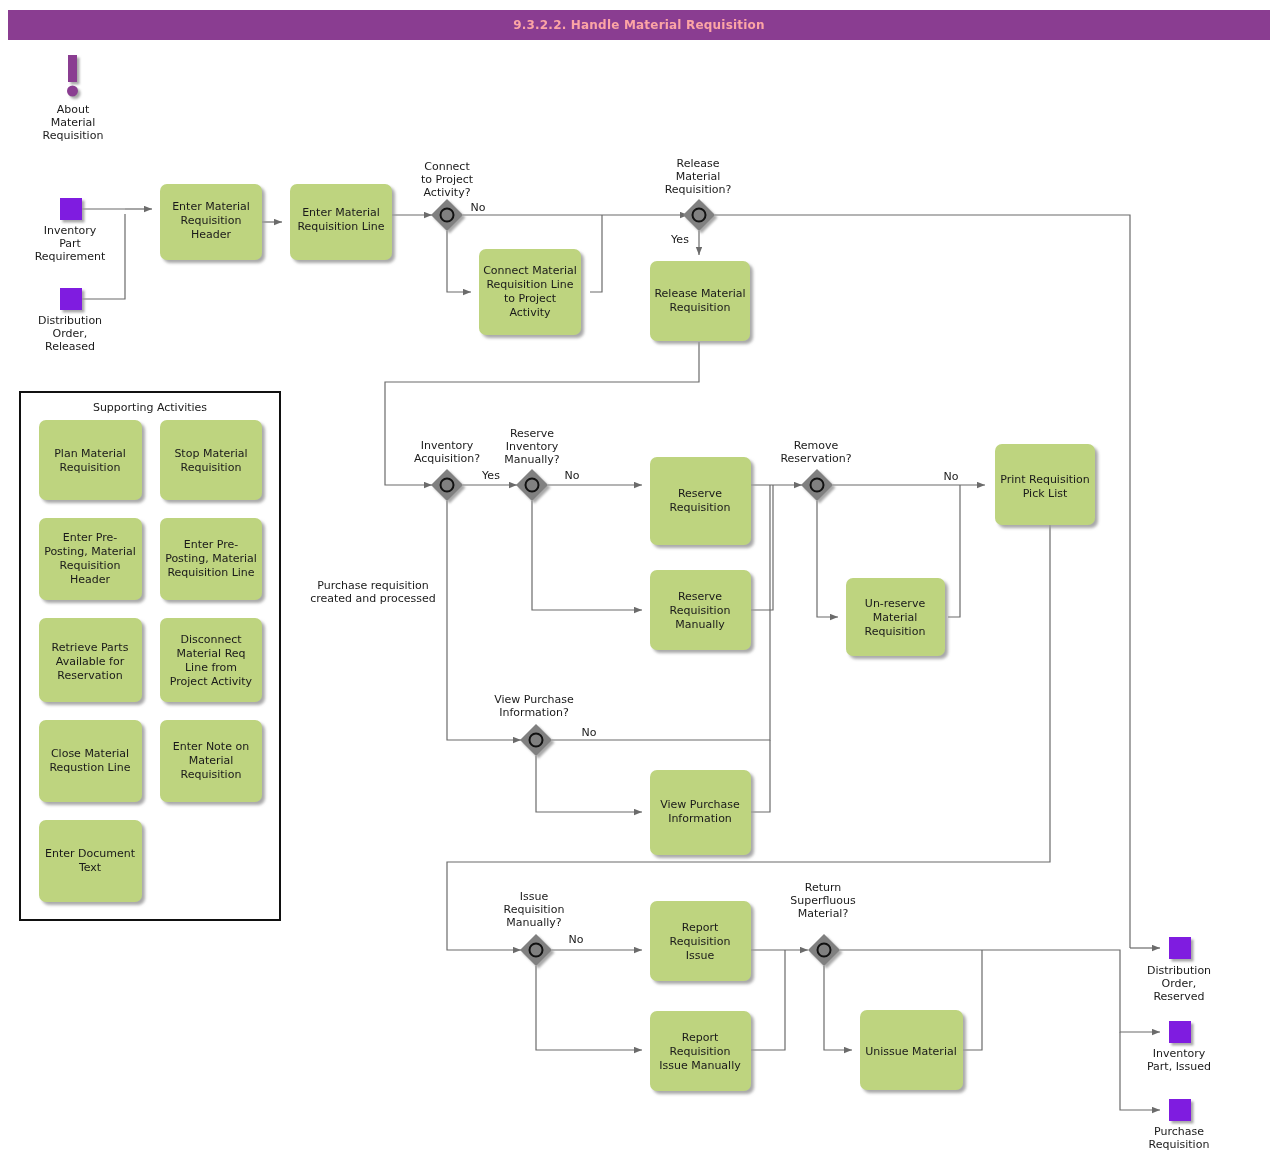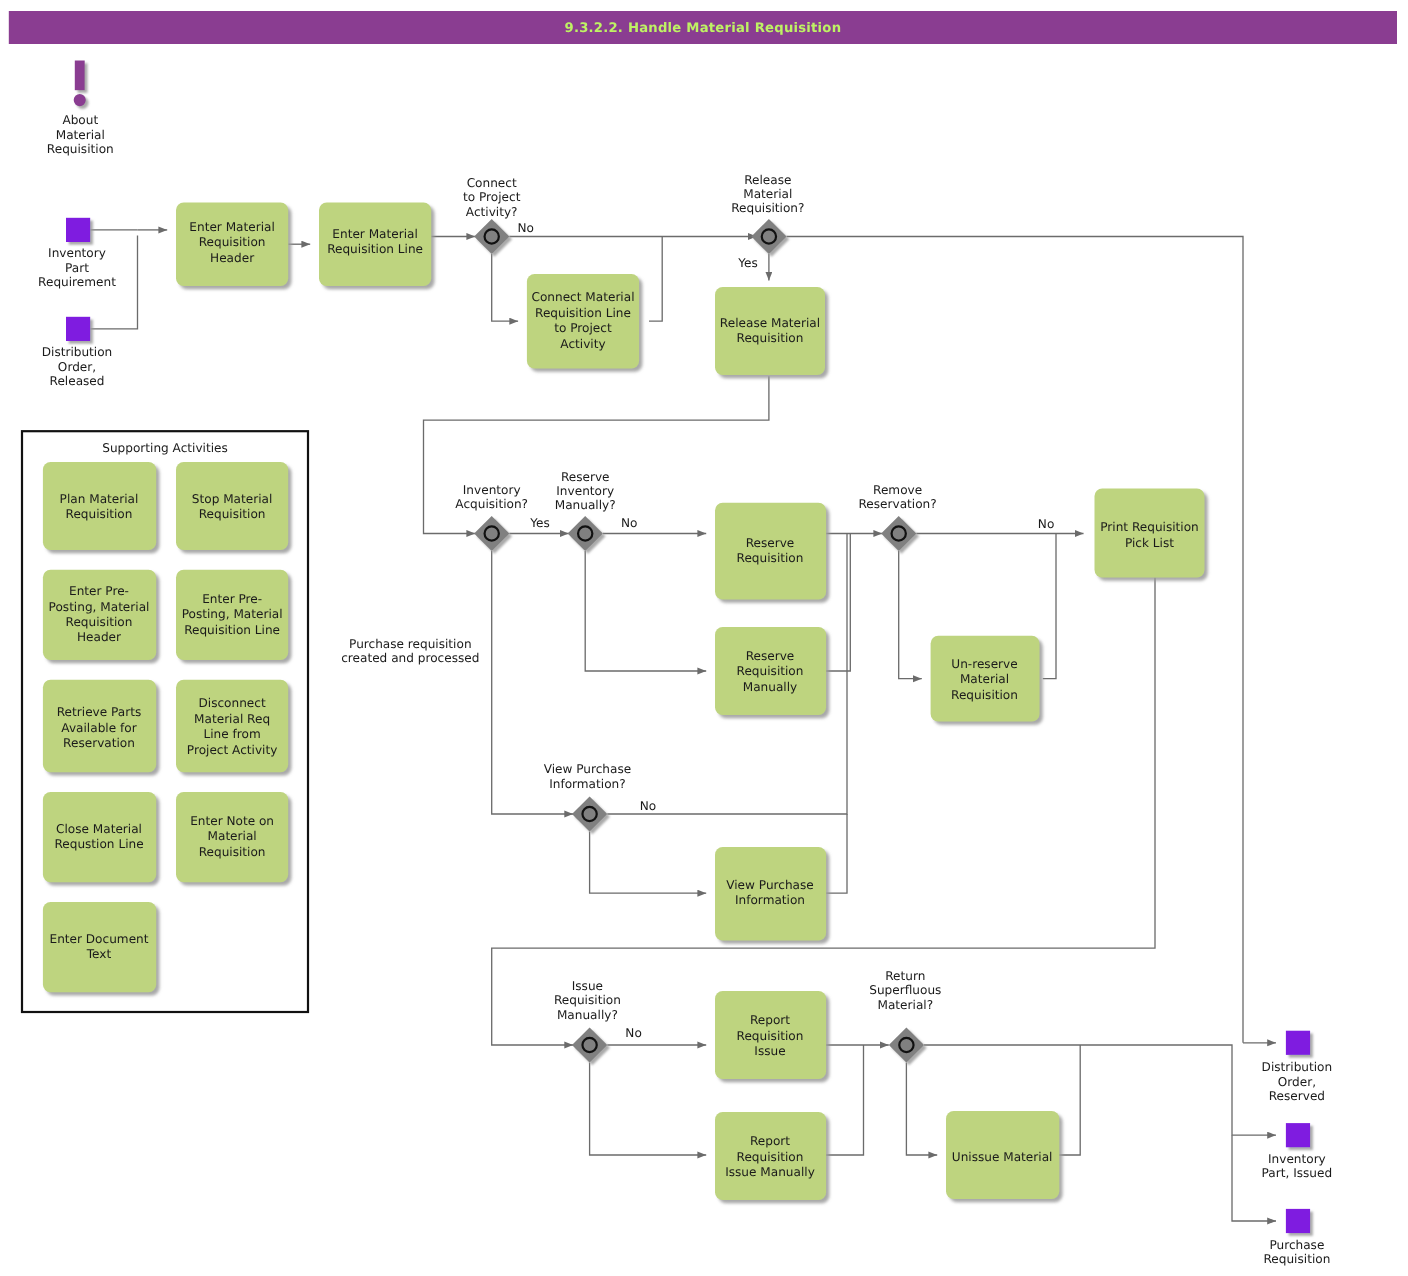--- a/index.html
+++ b/index.html
@@ -15,21 +15,21 @@
     background: #ffffff;
     overflow: hidden;
   }
   #titlebar {
     position: absolute;
     left: 8px;
     top: 10px;
     width: 1262px;
     height: 30px;
     background: #8a3d91;
-    color: #bef264;
+    color: #fca5a5;
     font-size: 12px;
     font-weight: bold;
     display: flex;
     align-items: center;
     justify-content: center;
     letter-spacing: 0.2px;
   }
   svg#diagram {
     position: absolute;
     left: 0;

